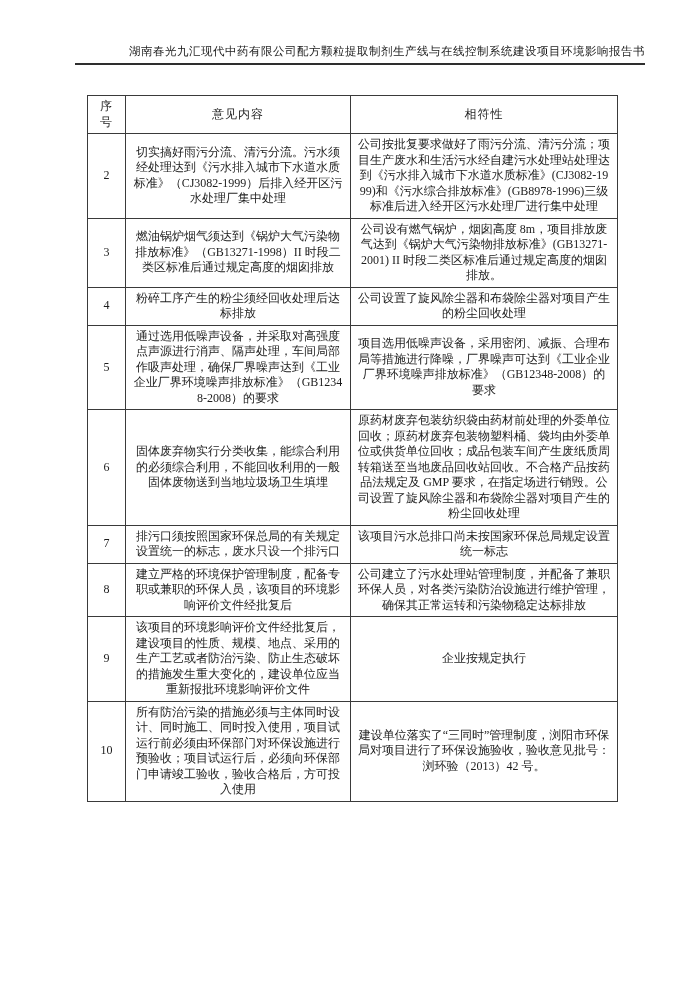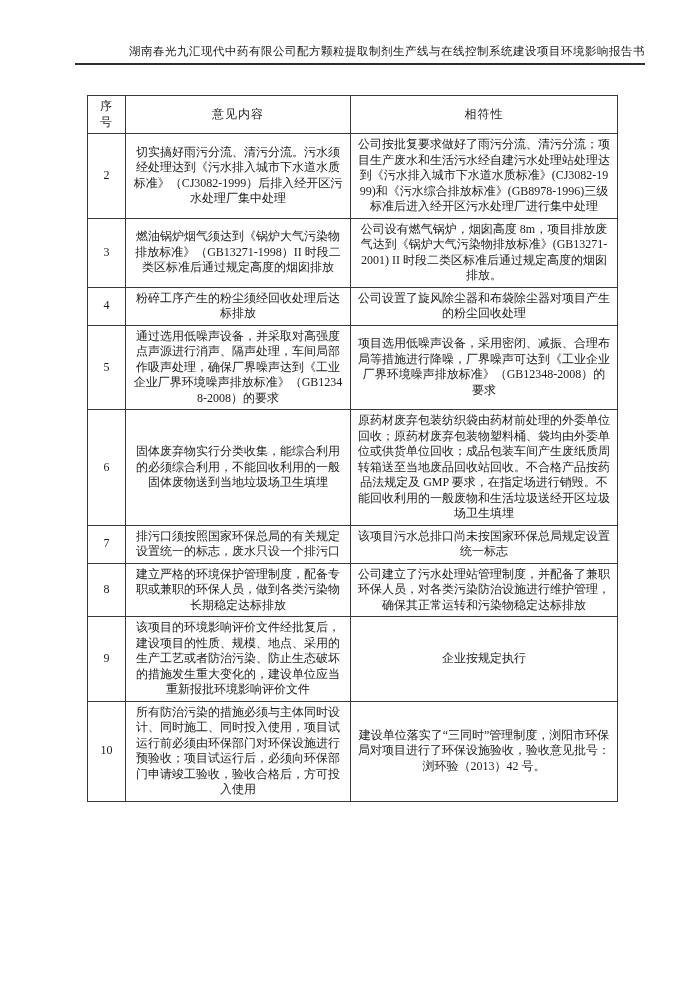--- a/index.html
+++ b/index.html
@@ -99,30 +99,30 @@
         <td>公司设置了旋风除尘器和布袋除尘器对项目产生的粉尘回收处理</td>
       </tr>
       <tr>
         <td>5</td>
         <td>通过选用低噪声设备，并采取对高强度点声源进行消声、隔声处理，车间局部作吸声处理，确保厂界噪声达到《工业企业厂界环境噪声排放标准》（GB12348-2008）的要求</td>
         <td>项目选用低噪声设备，采用密闭、减振、合理布局等措施进行降噪，厂界噪声可达到《工业企业厂界环境噪声排放标准》（GB12348-2008）的要求</td>
       </tr>
       <tr>
         <td>6</td>
         <td>固体废弃物实行分类收集，能综合利用的必须综合利用，不能回收利用的一般固体废物送到当地垃圾场卫生填埋</td>
-        <td>原药材废弃包装纺织袋由药材前处理的外委单位回收；原药材废弃包装物塑料桶、袋均由外委单位或供货单位回收；成品包装车间产生废纸质周转箱送至当地废品回收站回收。不合格产品按药品法规定及 GMP 要求，在指定场进行销毁。不能回收利用的一般废物和生活垃圾送经开区垃圾场卫生填埋</td>
+        <td>原药材废弃包装纺织袋由药材前处理的外委单位回收；原药材废弃包装物塑料桶、袋均由外委单位或供货单位回收；成品包装车间产生废纸质周转箱送至当地废品回收站回收。不合格产品按药品法规定及 GMP 要求，在指定场进行销毁。公司设置了旋风除尘器和布袋除尘器对项目产生的粉尘回收处理</td>
       </tr>
       <tr>
         <td>7</td>
         <td>排污口须按照国家环保总局的有关规定设置统一的标志，废水只设一个排污口</td>
         <td>该项目污水总排口尚未按国家环保总局规定设置统一标志</td>
       </tr>
       <tr>
         <td>8</td>
-        <td>建立严格的环境保护管理制度，配备专职或兼职的环保人员，做到各类污染物长期稳定达标排放</td>
+        <td>建立严格的环境保护管理制度，配备专职或兼职的环保人员，该项目的环境影响评价文件经批复后</td>
         <td>公司建立了污水处理站管理制度，并配备了兼职环保人员，对各类污染防治设施进行维护管理，确保其正常运转和污染物稳定达标排放</td>
       </tr>
       <tr>
         <td>9</td>
         <td>该项目的环境影响评价文件经批复后，建设项目的性质、规模、地点、采用的生产工艺或者防治污染、防止生态破坏的措施发生重大变化的，建设单位应当重新报批环境影响评价文件</td>
         <td>企业按规定执行</td>
       </tr>
       <tr>
         <td>10</td>
         <td>所有防治污染的措施必须与主体同时设计、同时施工、同时投入使用，项目试运行前必须由环保部门对环保设施进行预验收；项目试运行后，必须向环保部门申请竣工验收，验收合格后，方可投入使用</td>

